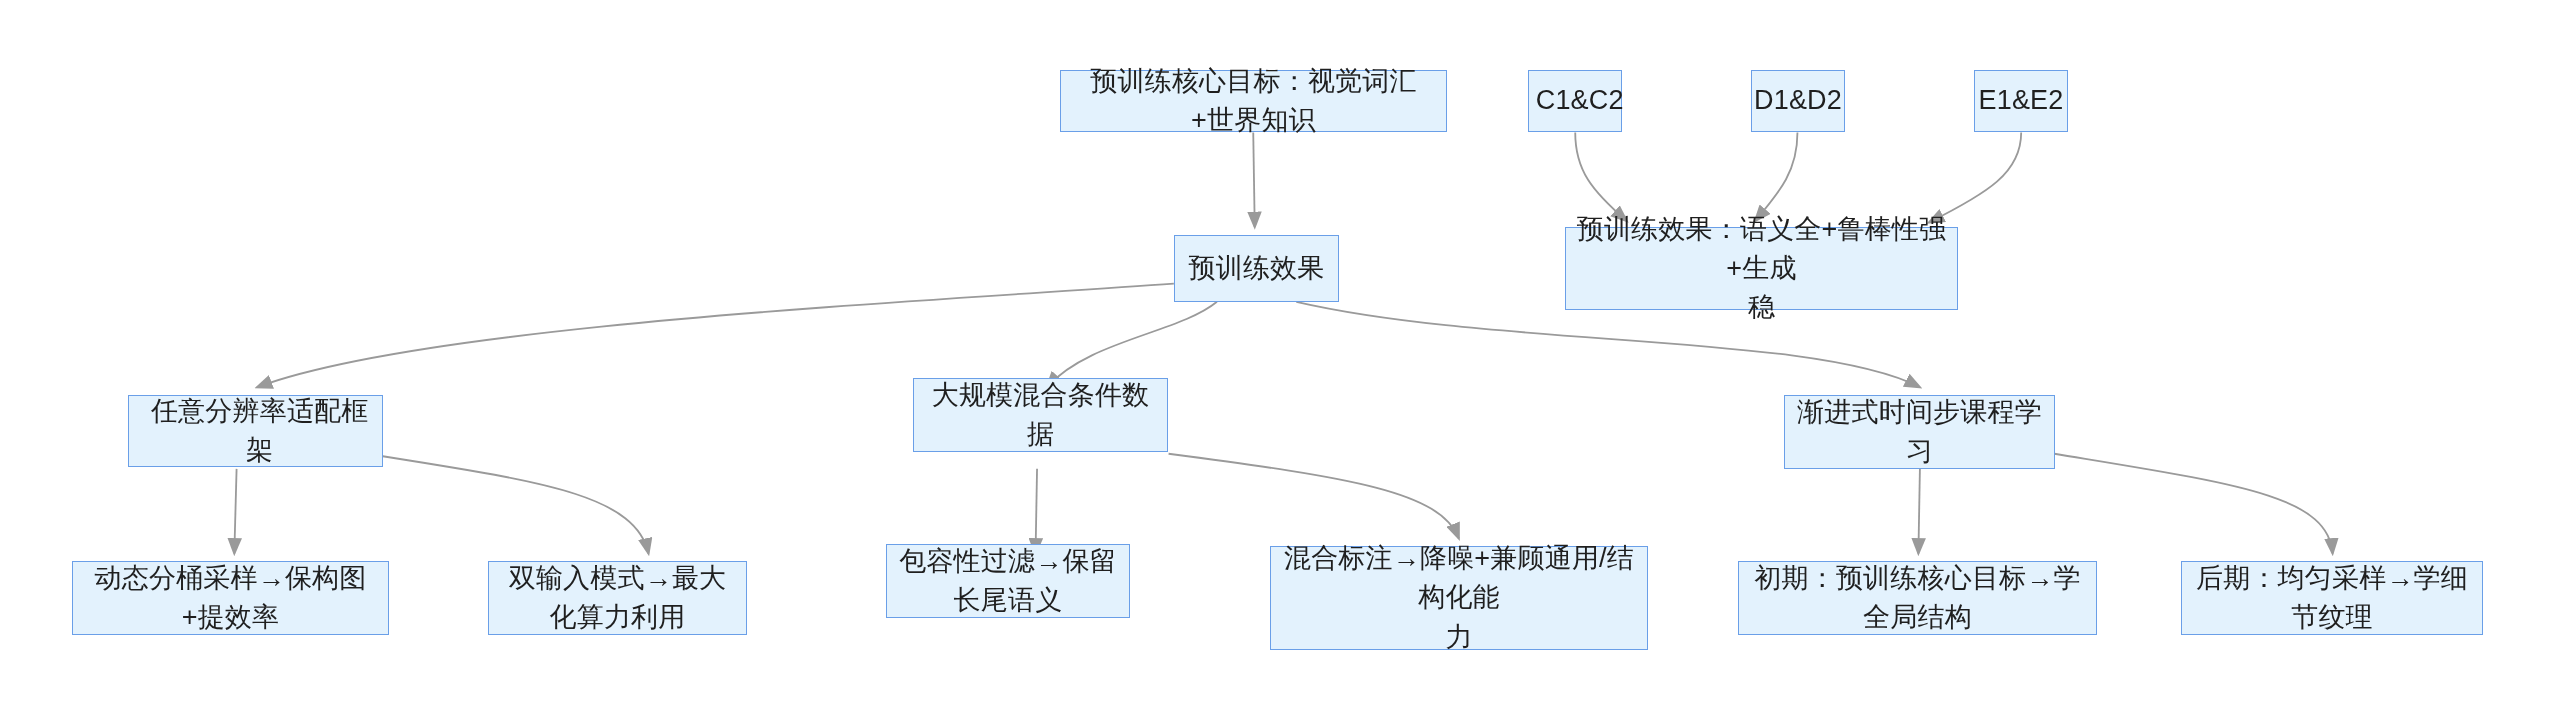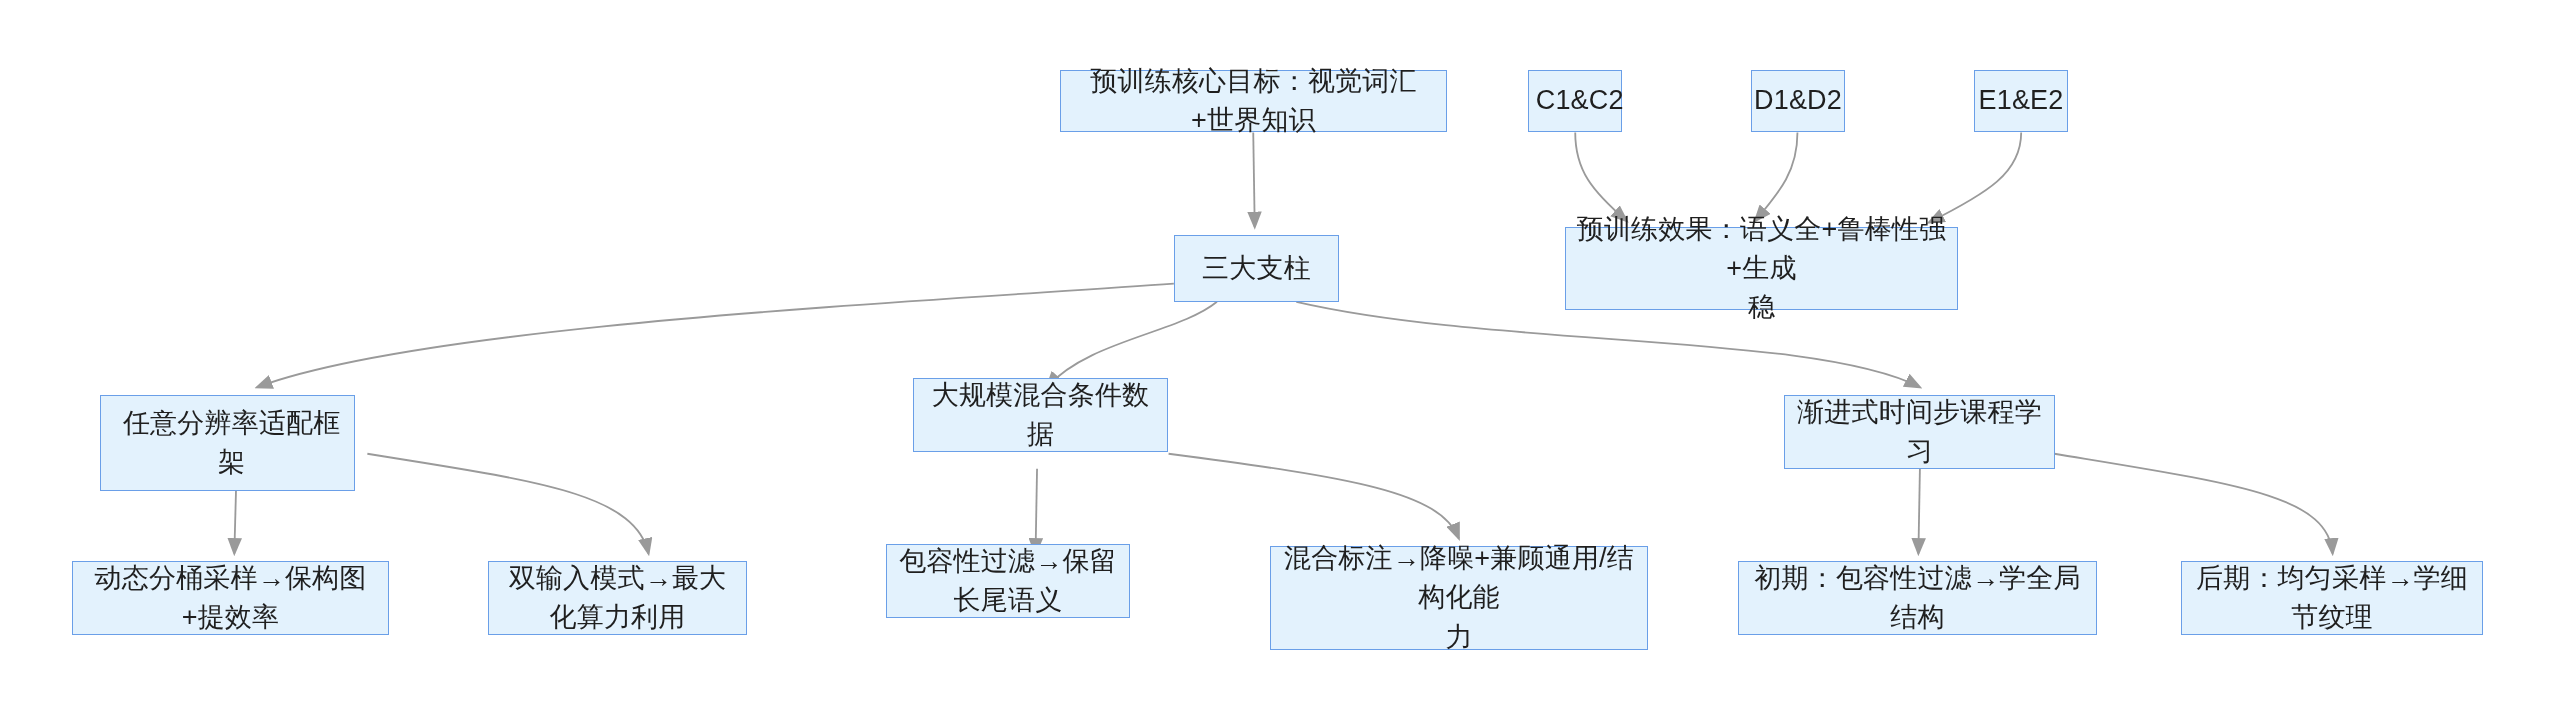--- a/index.html
+++ b/index.html
@@ -86,38 +86,38 @@
   </svg>
 
   <div class="node" style="left:1060px; top:70px; width:387px; height:62px;">预训练核心目标：视觉词汇+世界知识</div>
 
   <div class="node" style="left:1528px; top:70px; width:94px; height:62px;padding-left:20px;">C1&amp;C2</div>
 
   <div class="node" style="left:1751px; top:70px; width:94px; height:62px;">D1&amp;D2</div>
 
   <div class="node" style="left:1974px; top:70px; width:94px; height:62px;">E1&amp;E2</div>
 
-  <div class="node" style="left:1174px; top:235px; width:165px; height:67px;">三大支柱</div>
+  <div class="node" style="left:1174px; top:235px; width:165px; height:67px;">预训练效果</div>
 
   <div class="node" style="left:1565px; top:227px; width:393px; height:83px;">预训练效果：语义全+鲁棒性强+生成
 稳</div>
 
-  <div class="node" style="left:100px; top:395px; width:255px; height:96px;padding-left:19px;">任意分辨率适配框架</div>
+  <div class="node" style="left:128px; top:395px; width:255px; height:72px;padding-left:19px;">任意分辨率适配框架</div>
 
   <div class="node" style="left:913px; top:378px; width:255px; height:74px;">大规模混合条件数据</div>
 
   <div class="node" style="left:1784px; top:395px; width:271px; height:74px;">渐进式时间步课程学习</div>
 
   <div class="node" style="left:72px; top:561px; width:317px; height:74px;">动态分桶采样→保构图+提效率</div>
 
   <div class="node" style="left:488px; top:561px; width:259px; height:74px;">双输入模式→最大化算力利用</div>
 
   <div class="node" style="left:886px; top:544px; width:244px; height:74px;">包容性过滤→保留长尾语义</div>
 
   <div class="node" style="left:1270px; top:546px; width:378px; height:104px;">混合标注→降噪+兼顾通用/结构化能
 力</div>
 
-  <div class="node" style="left:1738px; top:561px; width:359px; height:74px;">初期：包容性过滤→学全局结构</div>
+  <div class="node" style="left:1738px; top:561px; width:359px; height:74px;">初期：预训练核心目标→学全局结构</div>
 
   <div class="node" style="left:2181px; top:561px; width:302px; height:74px;">后期：均匀采样→学细节纹理</div>
 
 </div>
 
 
 </body></html>

